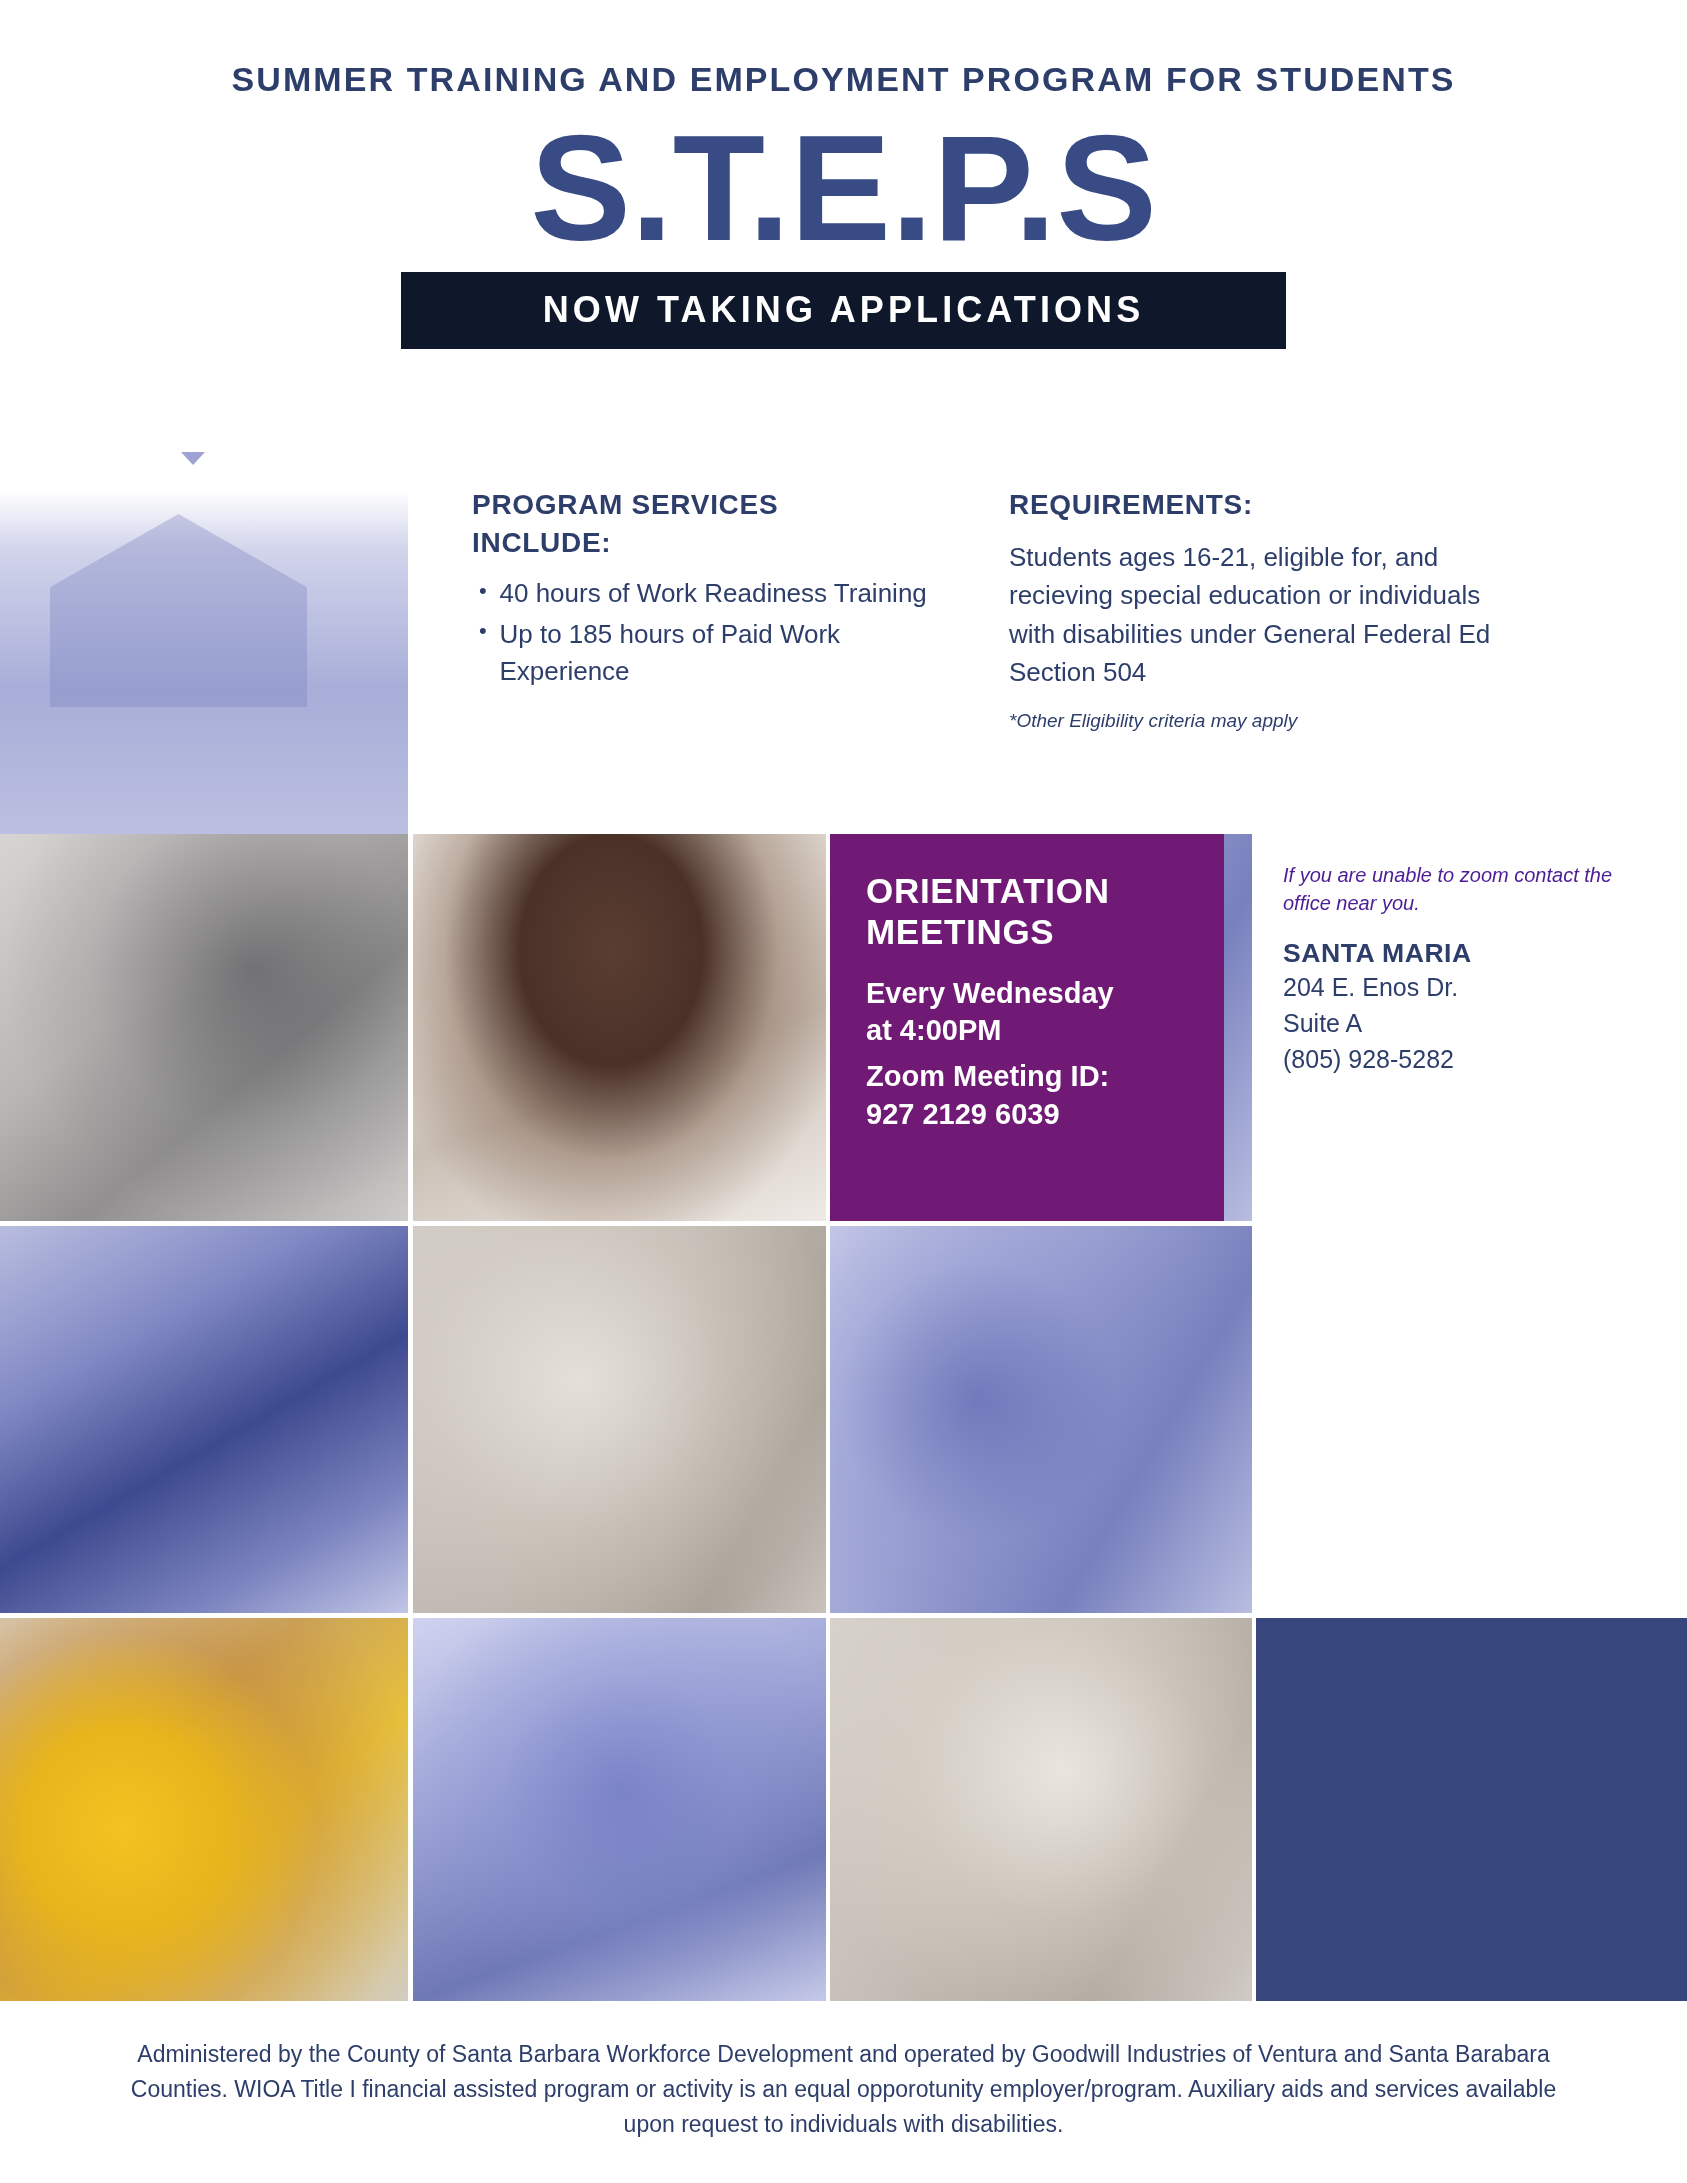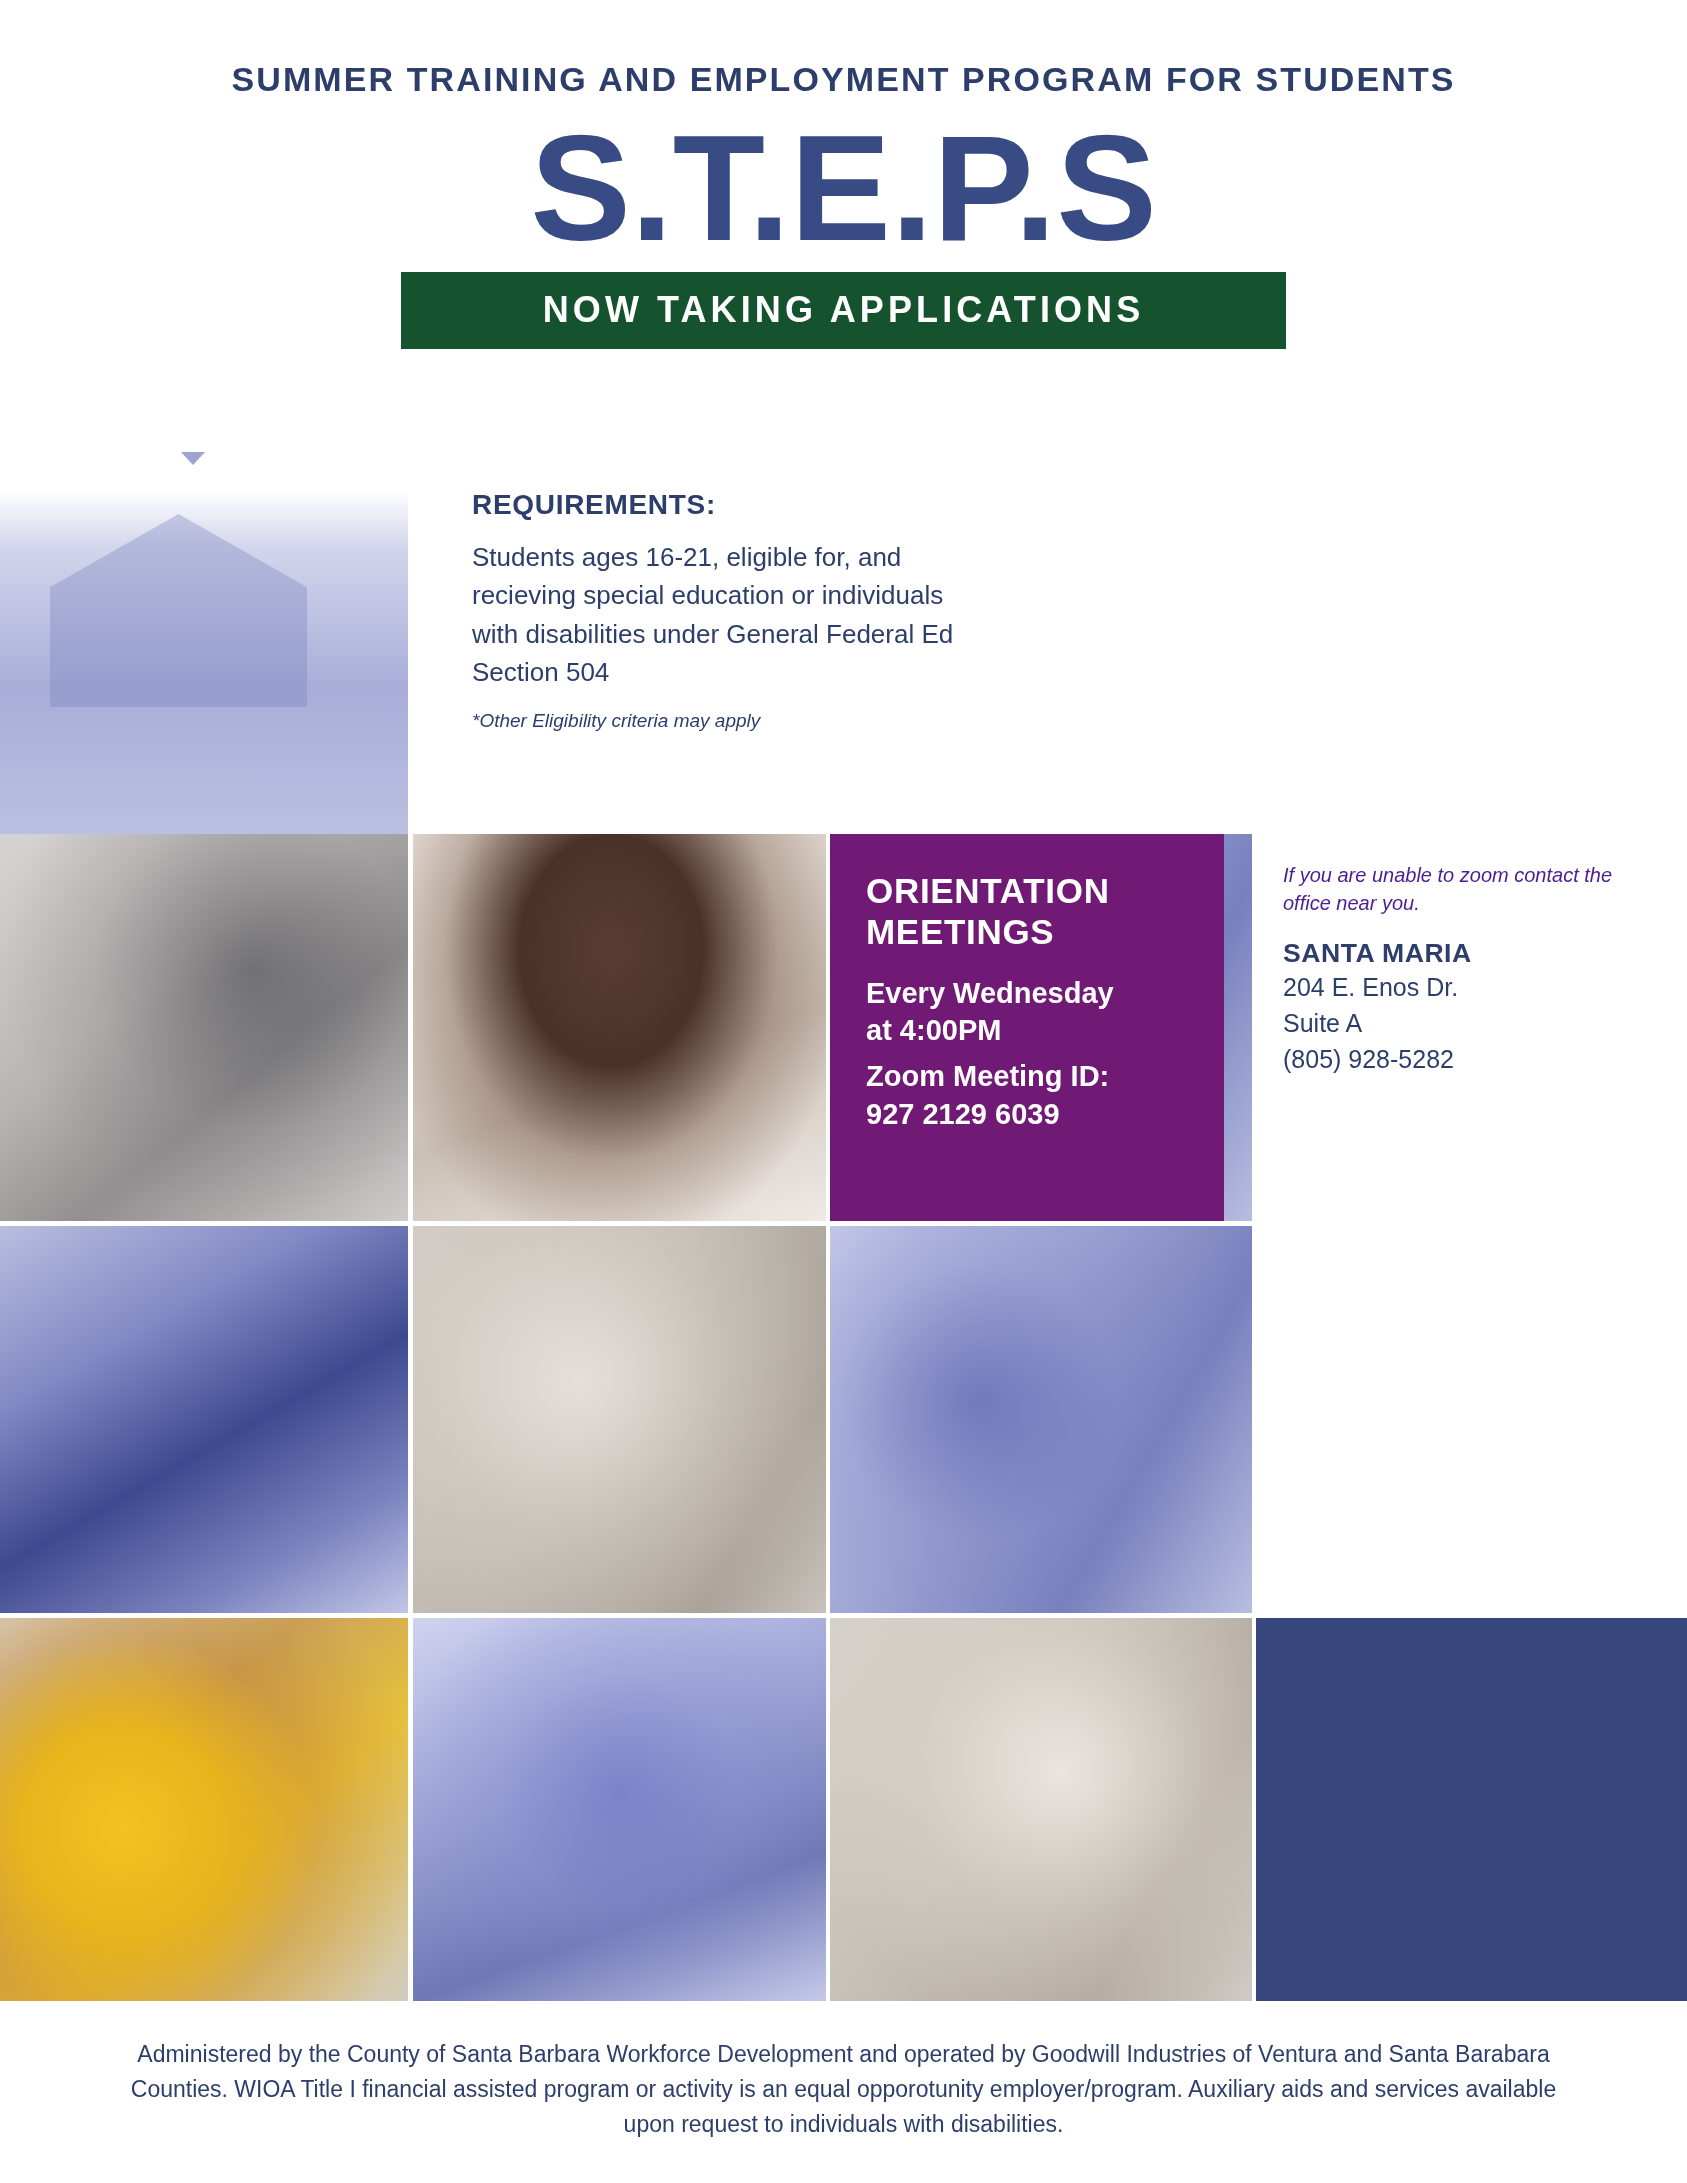--- a/index.html
+++ b/index.html
@@ -35,21 +35,21 @@
     letter-spacing: 0px;
     line-height: 1.05;
     margin-top: 10px;
   }
   .ribbon-wrap {
     display: flex;
     justify-content: center;
     margin-top: 4.6px;
   }
   .ribbon {
-    background: #14532d;
+    background: #0f172a;
     color: #ffffff;
     font-size: 36px;
     font-weight: bold;
     letter-spacing: 4.1px;
     padding: 16.5px 37px 18.3px 37px;
     width: 885px;
     box-sizing: border-box;
     text-align: center;
   }
 
@@ -284,20 +284,28 @@
   <div class="ribbon-wrap">
     <div class="ribbon">NOW TAKING APPLICATIONS</div>
   </div>
 </div>
 
 <div class="arrow"></div>
 <div class="building"></div>
 
 <div class="info-row">
 
+  <div class="col-services">
+    <div class="sec-head">PROGRAM SERVICES</div>
+    <div class="sec-head">INCLUDE:</div>
+    <ul class="bullets">
+      <li>40 hours of  Work Readiness Training</li>
+      <li>Up to 185 hours of Paid Work Experience</li>
+    </ul>
+  </div>
 
   <div class="col-req">
     <div class="sec-head">REQUIREMENTS:</div>
     <div class="req-body">Students ages 16-21, eligible for, and recieving special education or individuals with disabilities under General Federal Ed Section 504</div>
     <div class="req-note">*Other Eligibility criteria may apply</div>
   </div>
 
 </div>
 
 <div class="grid">

